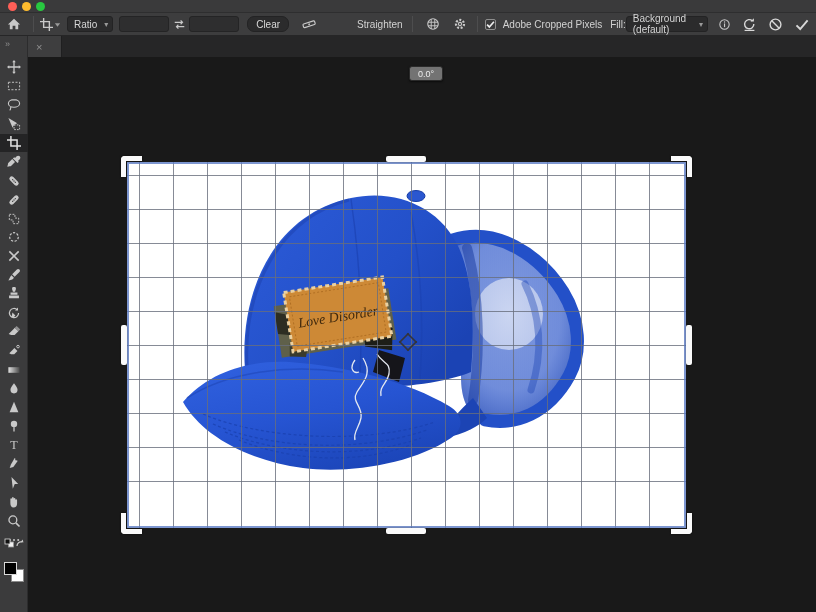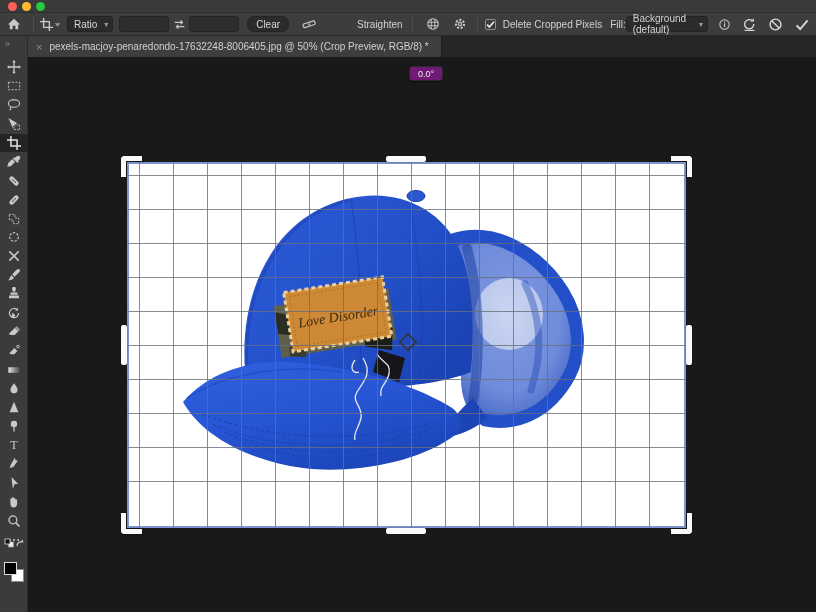--- a/index.html
+++ b/index.html
@@ -49,21 +49,21 @@
   #swatch-area { position:absolute; left:0; top:498px; width:28px; }
   #mini-colors { margin:4px 0 2px 4px; }
   #fg-swatch { position:absolute; left:4px; top:28px; width:13px; height:13px; background:#000;
                border:1px solid #d9d9d9; z-index:2; }
   #bg-swatch { position:absolute; left:11px; top:35px; width:13px; height:13px; background:#fff;
                border:1px solid #8a8a8a; z-index:1; }
 
   
   #canvas { position:absolute; left:28px; top:57px; width:788px; height:555px; background:#191919; }
 
-  #angle-tip { position:absolute; left:381px; top:9px; width:34px; height:15px; background:#701a75;
+  #angle-tip { position:absolute; left:381px; top:9px; width:34px; height:15px; background:#737373;
                border:1px solid #2a2a2a; border-radius:3px; color:#ececec; font-size:9px;
                display:flex; align-items:center; justify-content:center; box-shadow:0 1px 2px rgba(0,0,0,.6); }
 
   #crop-area { position:absolute; left:99px; top:105px; width:559px; height:366px; background:#ffffff; }
   #cap-svg { position:absolute; inset:0; }
   #grid-overlay { position:absolute; inset:0; pointer-events:none;
     background-image:
       repeating-linear-gradient(to right, transparent 0 33px, rgba(104,110,124,.8) 33px 34px),
       repeating-linear-gradient(to bottom, transparent 0 33px, rgba(104,110,124,.8) 33px 34px);
     background-position:-21px -20px; }
@@ -142,21 +142,21 @@
       </svg>
   </div>
   <div class="ob-sep"></div>
   <div class="ob-icon" style="width:16px">
     <div class="cbox">
       <svg width="9" height="9" viewBox="0 0 10 9">
         <path fill="none" stroke="#efefef" stroke-width="1.8" d="M1.2 4.6 3.7 7.2 8.8 1.4"></path>
         </svg>
     </div>
   </div>
-  <span class="ob-label" style="margin-left:4px">Delete Cropped Pixels</span>
+  <span class="ob-label" style="margin-left:4px">Adobe Cropped Pixels</span>
   <span class="ob-label" style="margin-left:8px">Fill:</span>
   <div class="ob-select" style="">
     <span>Background (default)</span>
     <span class="chev">▾</span>
   </div>
   <div class="ob-icon" style="width:24px; margin-left:4px">
     <svg width="13" height="13" viewBox="0 0 15 15">
       <circle cx="7.5" cy="7.5" r="5.4" fill="none" stroke="#c9c9c9" stroke-width="1.2"></circle>
       <rect x="6.9" y="6.3" width="1.3" height="4.2" fill="#c9c9c9"></rect>
       <rect x="6.9" y="3.9" width="1.3" height="1.4" fill="#c9c9c9"></rect>
@@ -179,21 +179,20 @@
   <div class="ob-icon" style="width:28px">
     <svg width="16" height="15" viewBox="0 0 16 15">
       <path fill="none" stroke="#d8d8d8" stroke-width="1.9" d="M2.5 8.3 6.2 12 13.6 3.4"></path>
       </svg>
   </div>
 </div>
 
 <div id="tabrow">
   <div id="doc-tab">
     <span id="tab-close">×</span>
-    <span id="tab-title">pexels-macjoy-penaredondo-17632248-8006405.jpg @ 50% (Crop Preview, RGB/8) *</span>
   </div>
 </div>
 
 <div id="toolbar">
   <div id="tb-collapse">»</div>
   <div id="tools">
       <div class="tool">
         <svg viewBox="0 0 15 15" width="14" height="14">
           <path fill="#c9c9c9" d="M7.5 0 9.4 2.4H8.2v4.4h4.4V5.6L15 7.5l-2.4 1.9V8.2H8.2v4.4h1.2L7.5 15 5.6 12.6h1.2V8.2H2.4v1.2L0 7.5l2.4-1.9v1.2h4.4V2.4H5.6Z"></path>
         </svg>

